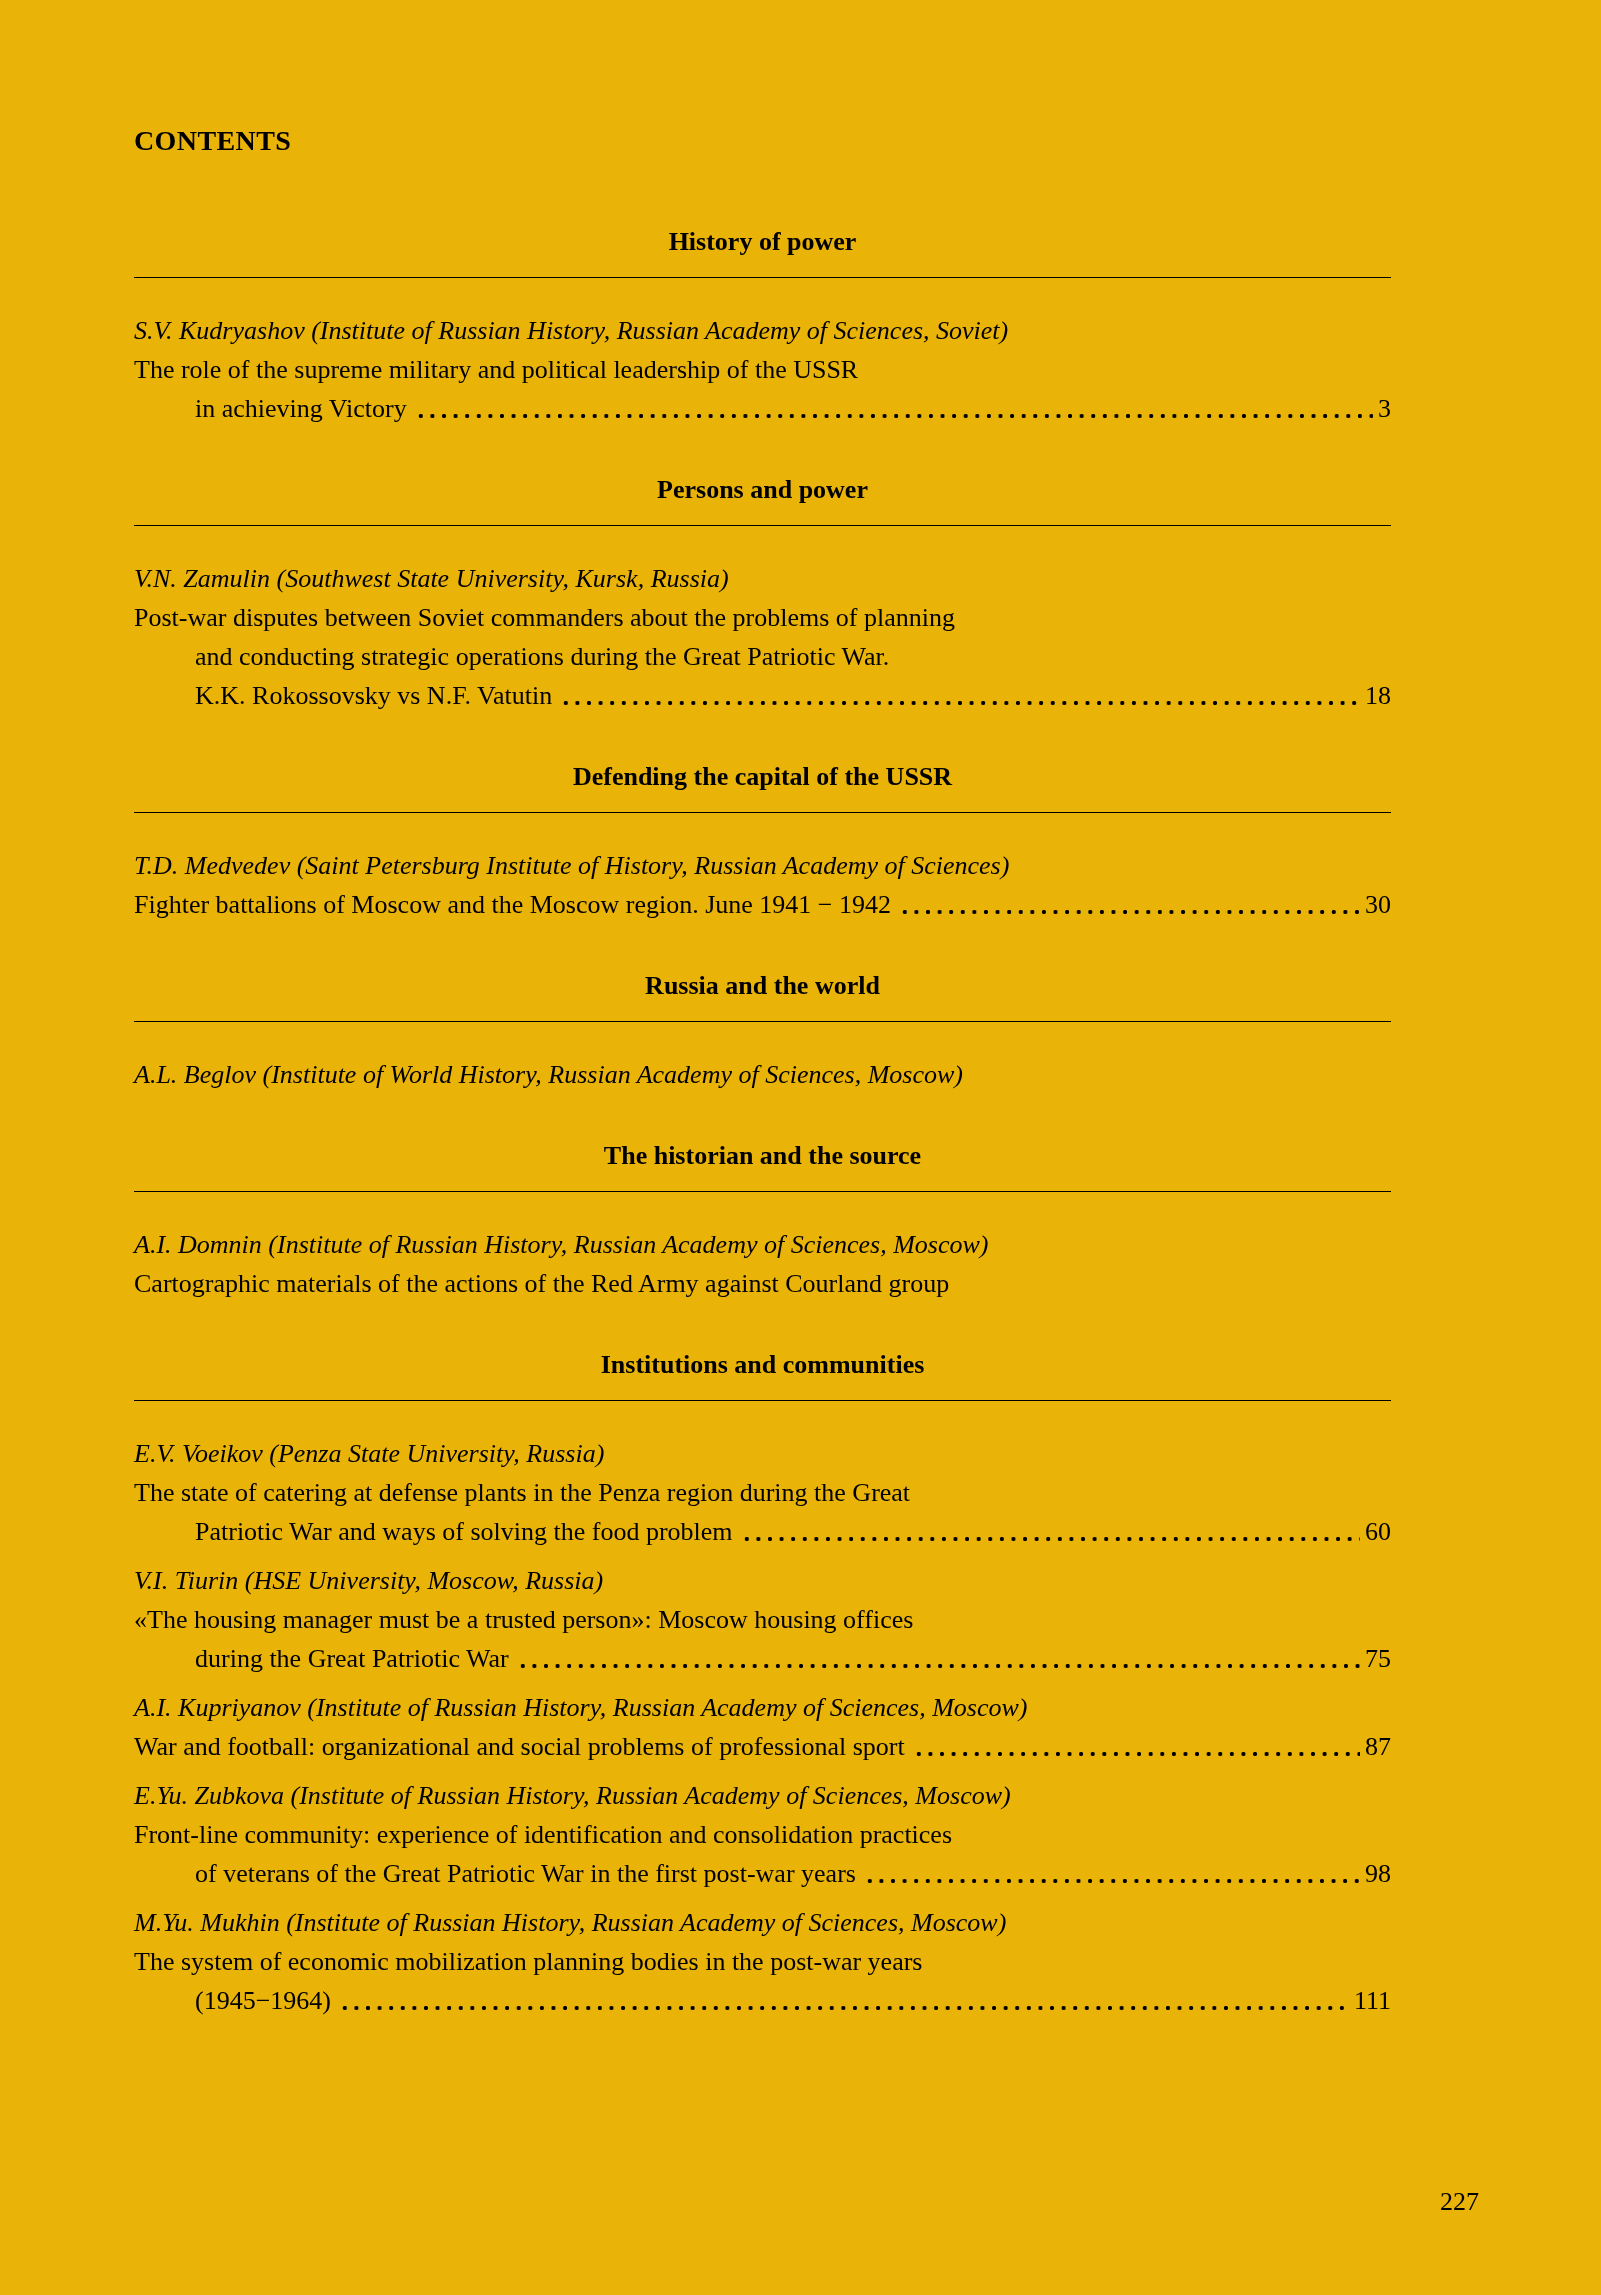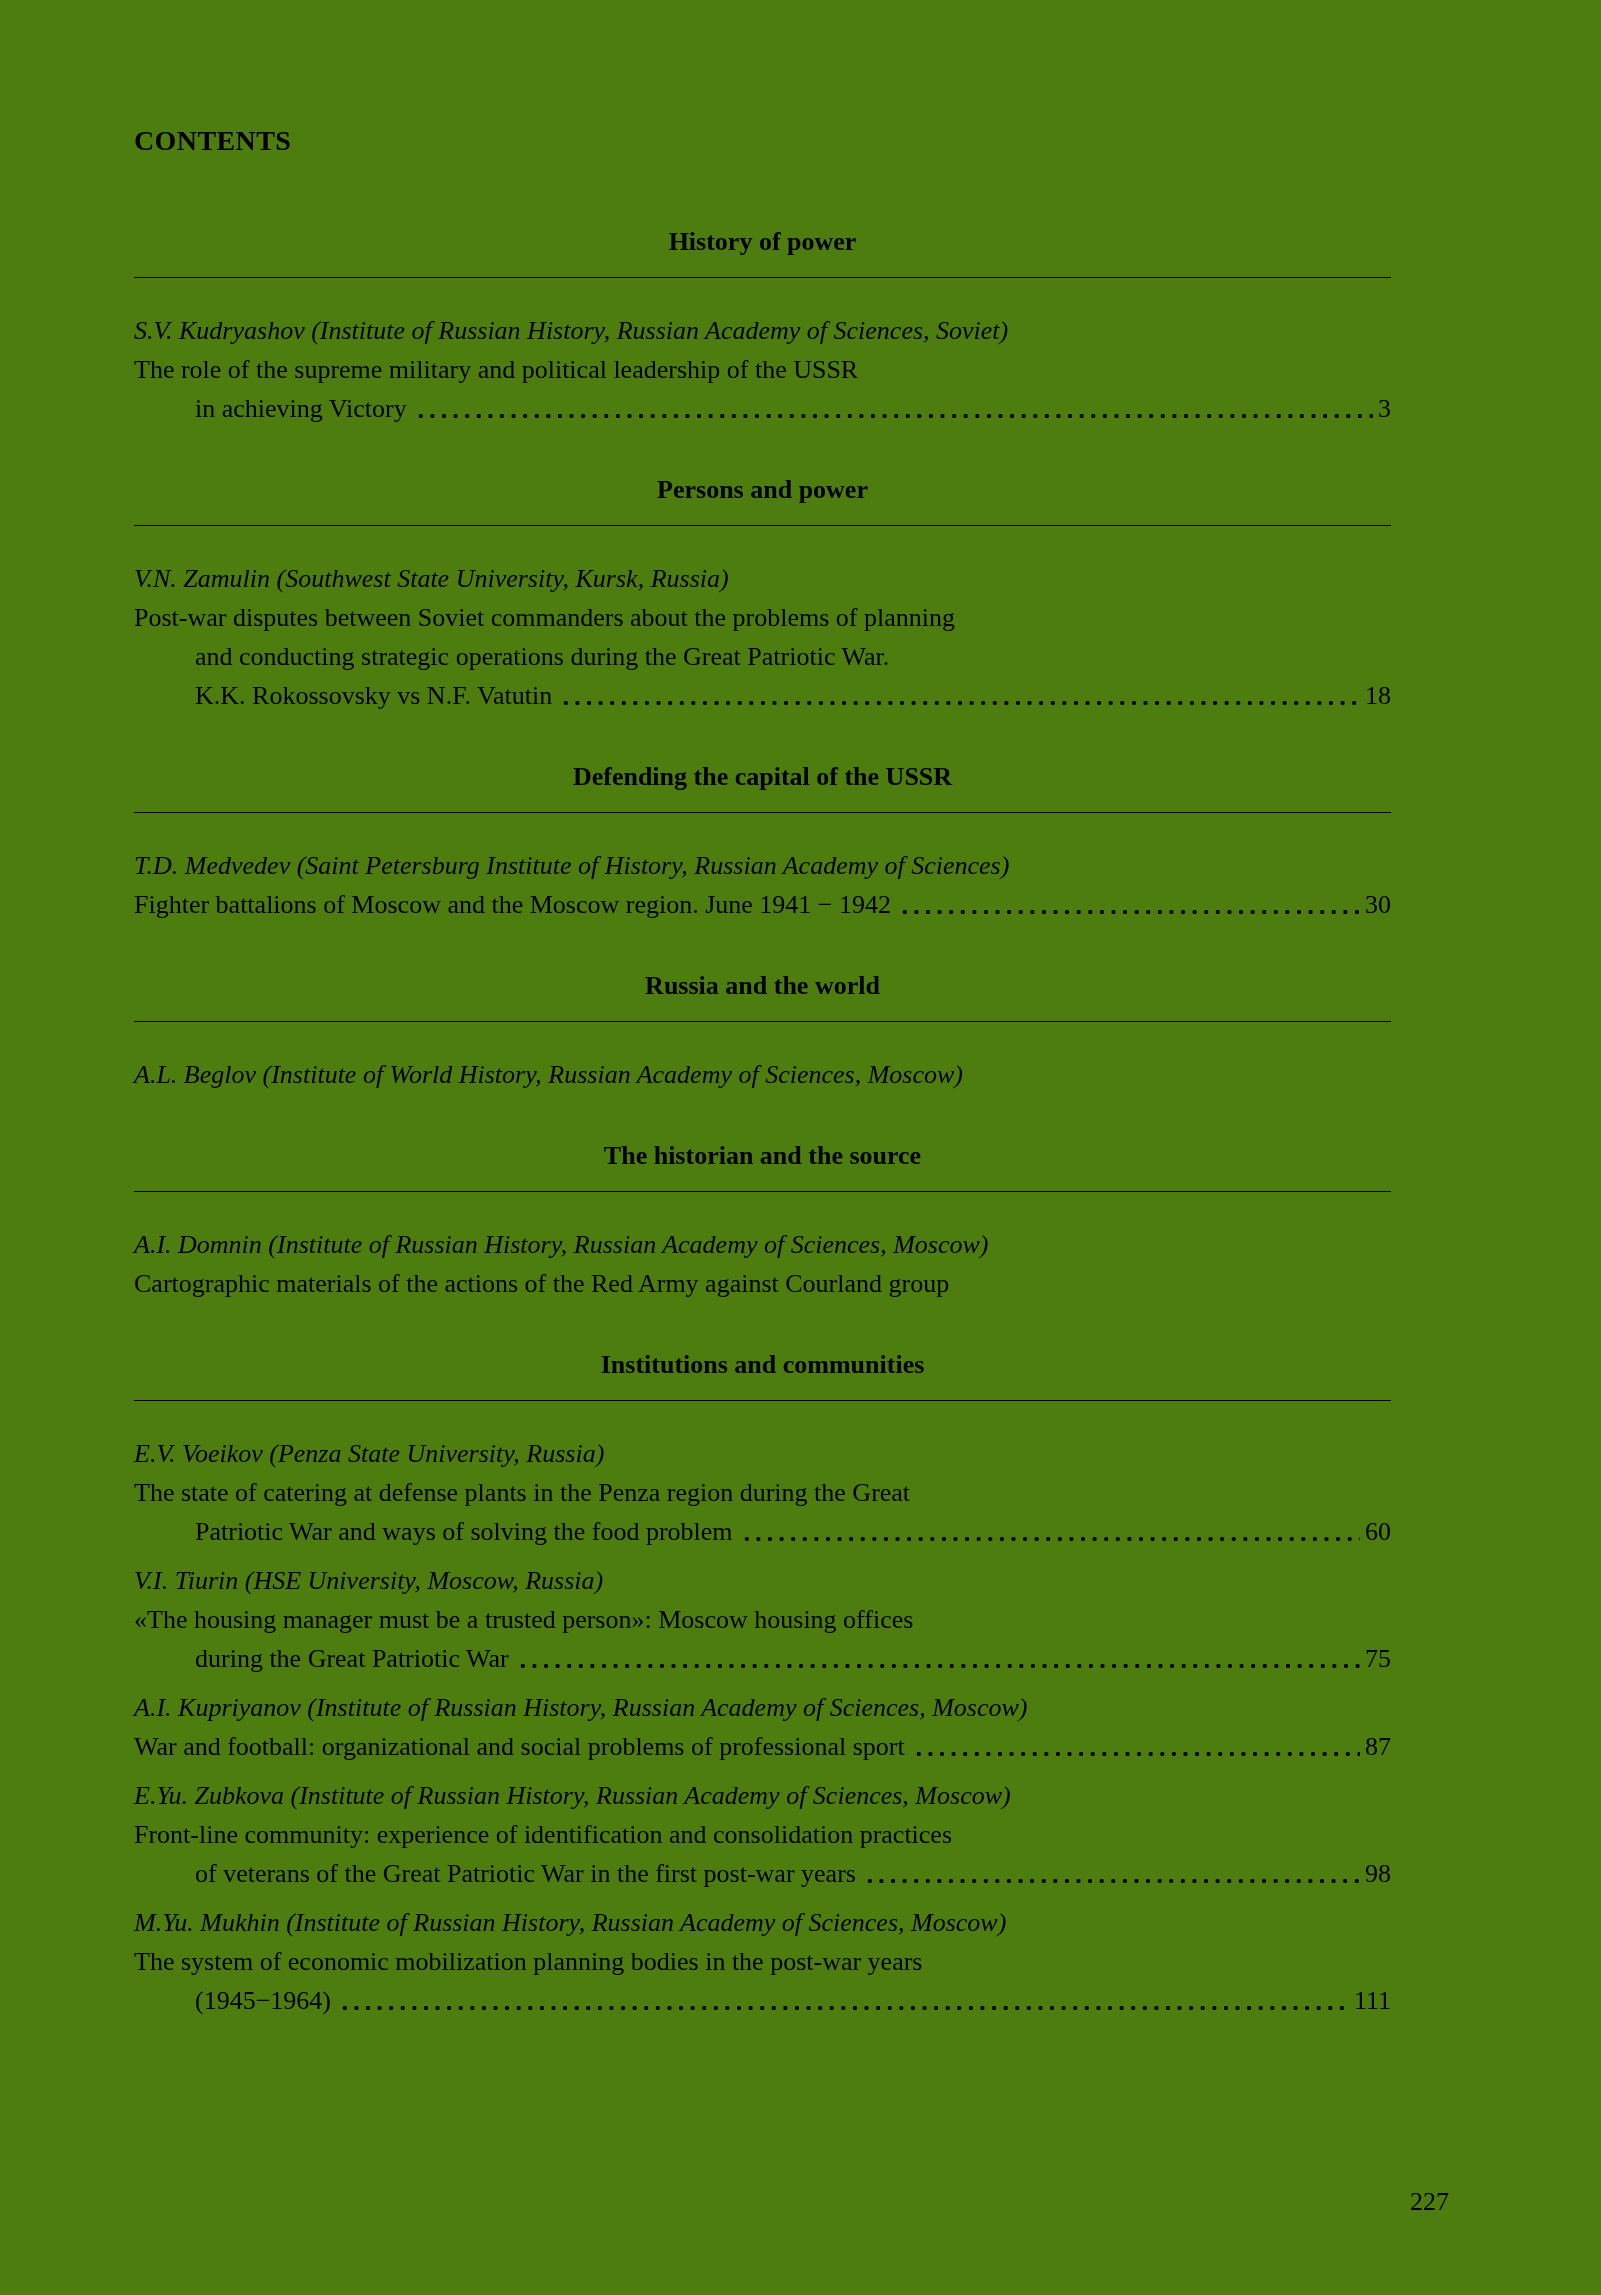--- a/index.html
+++ b/index.html
@@ -1,20 +1,20 @@
 <!DOCTYPE html>
 <html style="font-size:13.2px"><head>
 <meta charset="utf-8">
 <style>
   html, body { margin: 0; padding: 0; background: #ffffff; }
   .page {
     position: relative;
     width: 1602px;
     height: 2295px;
-    background: #4d7c0f;
+    background: #eab308;
     color: #000000;
     font-family: "Liberation Serif", "DejaVu Serif", serif;
     font-size: 26px;
     overflow: hidden;
   }
   .content {
     position: absolute;
     left: 134px;
     top: 124px;
     width: 1257px;
@@ -55,21 +55,21 @@
     background-size: 11.6px 39px;
     background-repeat: repeat-x;
   }
   .pagenum {
     flex: 0 0 auto;
     margin-left: 5px;
   }
   .footer-num {
     position: absolute;
     top: 2187px;
-    right: 153px;
+    right: 123px;
     font-size: 26px;
     line-height: 30px;
   }
 </style>
 </head>
 <body>
 
 <div class="page">
   <div class="content">
 

